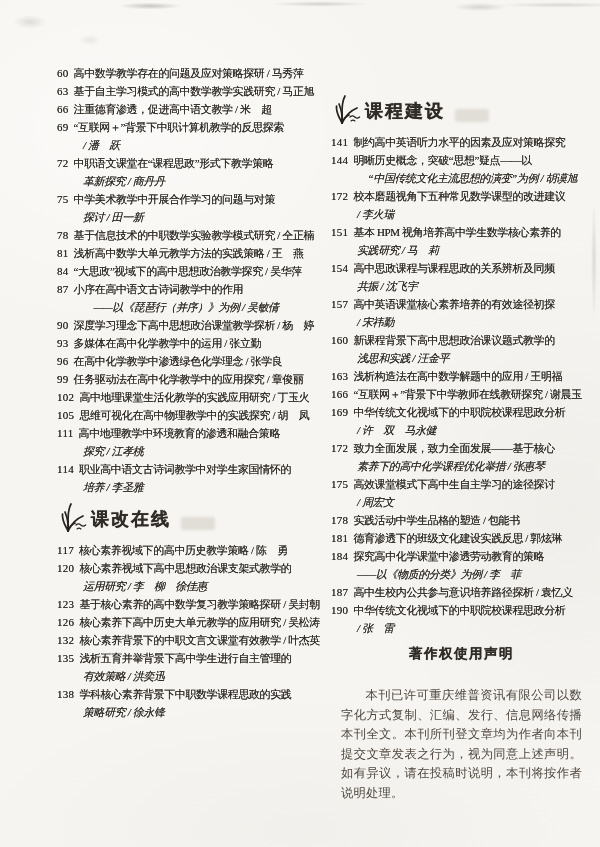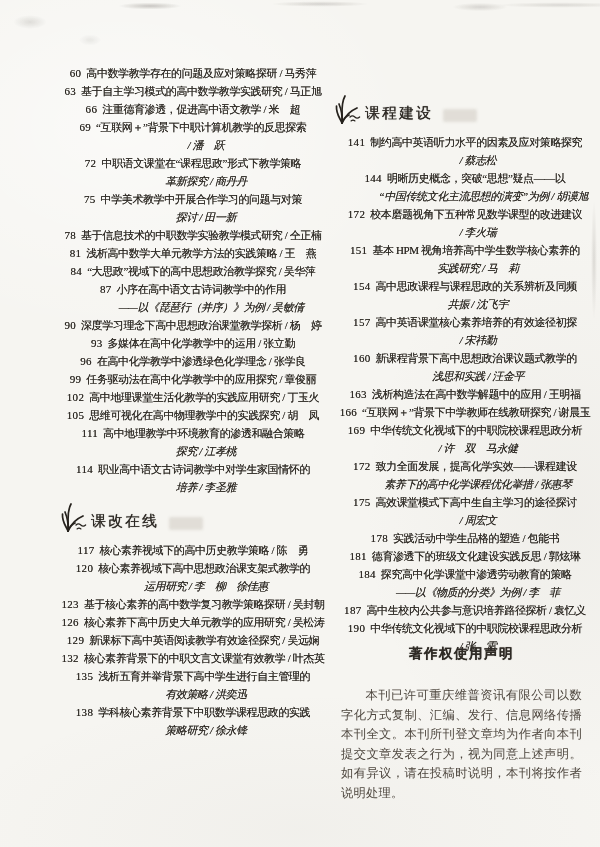--- a/index.html
+++ b/index.html
@@ -21,33 +21,33 @@
       radial-gradient(ellipse 70px 4px at 320px 4px, rgba(70,64,58,.22), transparent 70%),
       radial-gradient(ellipse 40px 6px at 480px 7px, rgba(70,64,58,.20), transparent 70%),
       radial-gradient(ellipse 90px 4px at 560px 5px, rgba(70,64,58,.18), transparent 70%),
       radial-gradient(ellipse 24px 10px at 30px 22px, rgba(70,64,58,.16), transparent 70%),
       radial-gradient(ellipse 16px 8px at 90px 40px, rgba(70,64,58,.10), transparent 70%);
   }
   .edge-streak{
     position:absolute;right:2px;top:180px;width:8px;height:160px;pointer-events:none;
     background:radial-gradient(ellipse 4px 80px at 50% 50%, rgba(100,92,84,.18), transparent 75%);
   }
-  .col{position:absolute;text-align:center;}
+  .col{position:absolute;}
   .col-left{left:57px;top:64px;width:272px;}
   .col-right{left:331px;top:88px;width:268px;}
   .line{
     font-size:11px;line-height:18px;letter-spacing:-0.4px;white-space:pre;
     text-shadow:0 0 .6px rgba(46,42,37,.85);
   }
   .line.cont{padding-left:26px;font-style:italic;}
   .num{margin-right:5px;letter-spacing:.3px;}
   .section-header{display:flex;align-items:flex-end;margin:7px 0 5px 2px;height:33px;}
   .section-icon{flex:0 0 auto;margin-right:2px;margin-bottom:-2px;}
   .section-label{
-    font-size:15px;font-weight:normal;letter-spacing:2px;padding-bottom:5px;
+    font-size:18px;font-weight:bold;letter-spacing:2px;padding-bottom:5px;
     text-shadow:0 0 .7px #2e2a25;
   }
   .header-ghost{
     align-self:center;width:34px;height:13px;margin-left:10px;margin-top:8px;
     background:#dcd8d1;filter:blur(1.5px);border-radius:2px;opacity:.8;
   }
   .copyright{position:absolute;left:341px;top:645px;width:241px;}
   .cr-title{
     text-align:center;font-size:13.5px;font-weight:bold;letter-spacing:1.5px;
     margin-bottom:23px;text-shadow:0 0 .7px #37322c;
@@ -145,23 +145,20 @@
       </div>
       <div class="entry">
         <div class="line"><span class="num">120</span><span class="txt">核心素养视域下高中思想政治课支架式教学的</span></div>
         <div class="line cont">运用研究 / 李　柳　徐佳惠</div>
       </div>
       <div class="entry">
         <div class="line"><span class="num">123</span><span class="txt">基于核心素养的高中数学复习教学策略探研 / 吴封朝</span></div>
       </div>
       <div class="entry">
         <div class="line"><span class="num">126</span><span class="txt">核心素养下高中历史大单元教学的应用研究 / 吴松涛</span></div>
-      </div>
-      <div class="entry">
-        <div class="line"><span class="num">129</span><span class="txt">新课标下高中英语阅读教学有效途径探究 / 吴远娴</span></div>
       </div>
       <div class="entry">
         <div class="line"><span class="num">132</span><span class="txt">核心素养背景下的中职文言文课堂有效教学 / 叶杰英</span></div>
       </div>
       <div class="entry">
         <div class="line"><span class="num">135</span><span class="txt">浅析五育并举背景下高中学生进行自主管理的</span></div>
         <div class="line cont">有效策略 / 洪奕迅</div>
       </div>
       <div class="entry">
         <div class="line"><span class="num">138</span><span class="txt">学科核心素养背景下中职数学课程思政的实践</span></div>
@@ -179,21 +176,20 @@
     <path d="M9 29 C11 25 13.5 22 16 21"></path>
     <path d="M17 23 q2.4 -2.2 4.8 0 q2.4 2.2 4.8 0" stroke-width="1.3"></path>
     <path d="M18 27 q2 -1.8 4 0" stroke-width="1.1"></path>
   </svg>
 </span>
         <span class="section-label">课程建设</span>
         <span class="header-ghost"></span>
       </div>
       <div class="entry">
         <div class="line"><span class="num">141</span><span class="txt">制约高中英语听力水平的因素及应对策略探究</span></div>
-        <div class="line cont">/ 蔡志松</div>
       </div>
       <div class="entry">
         <div class="line"><span class="num">144</span><span class="txt">明晰历史概念，突破“思想”疑点——以</span></div>
         <div class="line cont">　“中国传统文化主流思想的演变”为例 / 胡谟旭</div>
       </div>
       <div class="entry">
         <div class="line"><span class="num">172</span><span class="txt">校本磨题视角下五种常见数学课型的改进建议</span></div>
         <div class="line cont">/ 李火瑞</div>
       </div>
       <div class="entry">
@@ -216,21 +212,21 @@
         <div class="line"><span class="num">163</span><span class="txt">浅析构造法在高中数学解题中的应用 / 王明福</span></div>
       </div>
       <div class="entry">
         <div class="line"><span class="num">166</span><span class="txt">“互联网＋”背景下中学教师在线教研探究 / 谢晨玉</span></div>
       </div>
       <div class="entry">
         <div class="line"><span class="num">169</span><span class="txt">中华传统文化视域下的中职院校课程思政分析</span></div>
         <div class="line cont">/ 许　双　马永健</div>
       </div>
       <div class="entry">
-        <div class="line"><span class="num">172</span><span class="txt">致力全面发展，提高化学实效——课程建设</span></div>
+        <div class="line"><span class="num">172</span><span class="txt">致力全面发展，致力全面发展——基于核心</span></div>
         <div class="line cont">素养下的高中化学课程优化举措 / 张惠琴</div>
       </div>
       <div class="entry">
         <div class="line"><span class="num">175</span><span class="txt">高效课堂模式下高中生自主学习的途径探讨</span></div>
         <div class="line cont">/ 周宏文</div>
       </div>
       <div class="entry">
         <div class="line"><span class="num">178</span><span class="txt">实践活动中学生品格的塑造 / 包能书</span></div>
       </div>
       <div class="entry">

